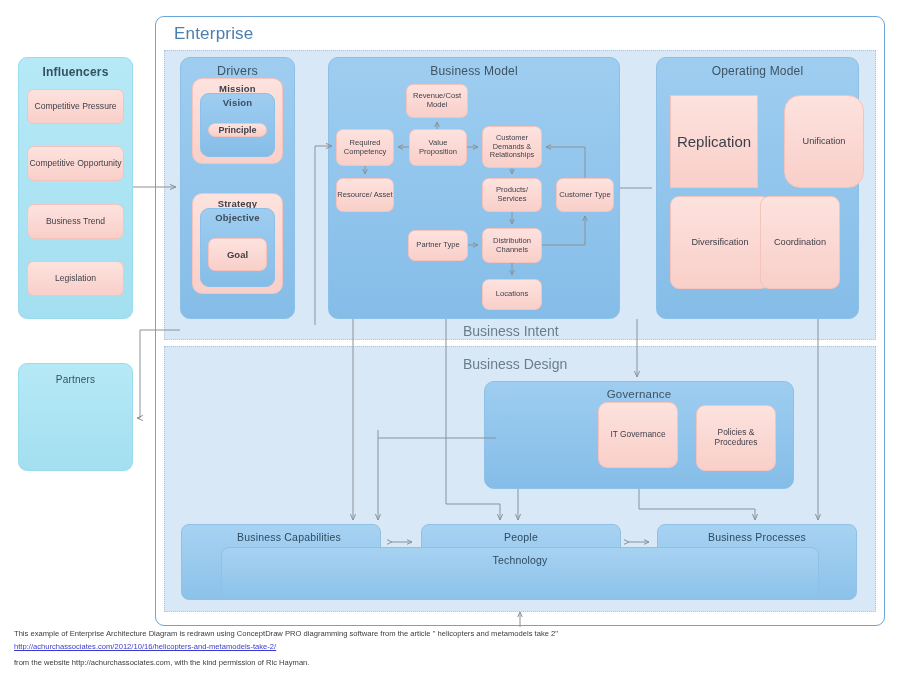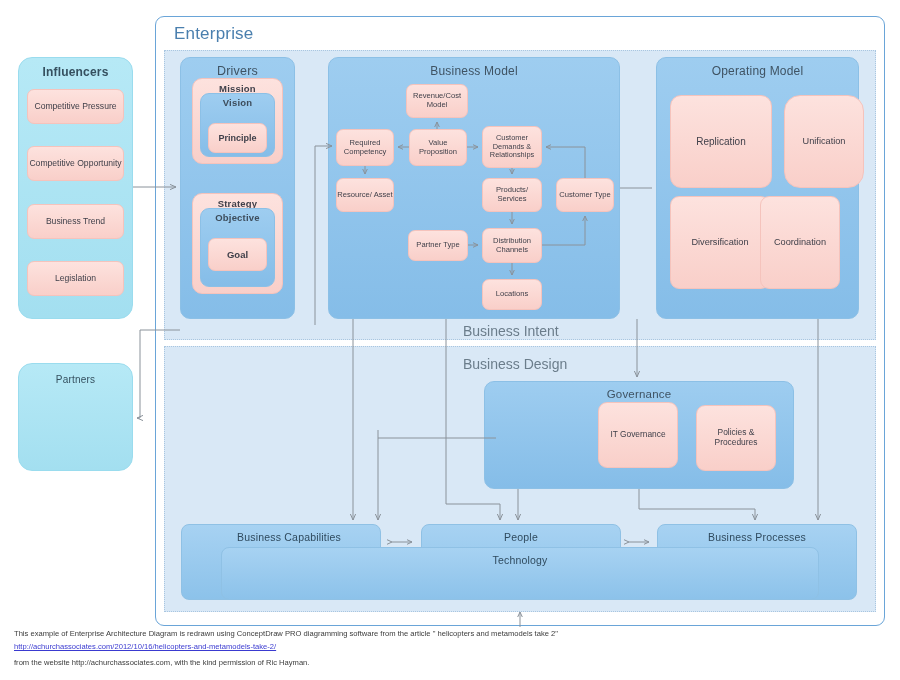--- a/index.html
+++ b/index.html
@@ -17,21 +17,21 @@
     border:1px solid #f5c3bc;border-radius:7px;
     display:flex;align-items:center;justify-content:center;
     text-align:center;color:#40404a;line-height:1.18;
   }
   .midblue{
     background:linear-gradient(180deg,#9ecdf0 0%,#85bde8 100%);
     border:1px solid #8cc0e6;border-radius:10px;
   }
   .cyan{
     background:linear-gradient(180deg,#b6e9f6 0%,#a3dff0 100%);
-    border:1px solid #9adcee;border-radius:14px;
+    border:1px solid #9adcee;border-radius:9px;
   }
   .boxblue{
     background:linear-gradient(180deg,#a7d2f2 0%,#8cc2ea 100%);
     border:1px solid #8fc1e5;border-radius:8px;
   }
 
   .hdr{
     position:absolute;left:0;right:0;text-align:center;
     font-size:12.5px;color:#3f5363;letter-spacing:.2px;
   }
@@ -89,21 +89,21 @@
   <div class="abs midblue" style="left:180px;top:57px;width:115px;height:262px;">
     <div class="hdr" style="top:6px;">Drivers</div>
   </div>
 
   <div class="abs pink" style="left:192px;top:78px;width:91px;height:86px;border-radius:10px;">
     <div class="hdr" style="top:4px;font-size:9.5px;font-weight:bold;color:#40404a;">Mission</div>
   </div>
   <div class="abs midblue" style="left:200px;top:93px;width:75px;height:64px;border-radius:9px;">
     <div class="hdr" style="top:3px;font-size:9.5px;font-weight:bold;color:#3d4d5c;">Vision</div>
   </div>
-  <div class="abs pink" style="left:208px;top:123px;width:59px;height:30px;font-size:9px;font-weight:bold;">Principle</div>
+  <div class="abs pink" style="left:208px;top:123px;width:59px;height:14px;font-size:9px;font-weight:bold;">Principle</div>
 
   <div class="abs pink" style="left:192px;top:193px;width:91px;height:101px;border-radius:10px;">
     <div class="hdr" style="top:4px;font-size:9.5px;font-weight:bold;color:#40404a;">Strategy</div>
   </div>
   <div class="abs midblue" style="left:200px;top:208px;width:75px;height:79px;border-radius:9px;">
     <div class="hdr" style="top:3px;font-size:9.5px;font-weight:bold;color:#3d4d5c;">Objective</div>
   </div>
   <div class="abs pink" style="left:208px;top:238px;width:59px;height:33px;font-size:9.5px;font-weight:bold;">Goal</div>
 
   <div class="abs midblue" style="left:328px;top:57px;width:292px;height:262px;">
@@ -117,21 +117,21 @@
   <div class="abs pink" style="left:336px;top:178px;width:58px;height:34px;font-size:7.6px;">Resource/ Asset</div>
   <div class="abs pink" style="left:482px;top:178px;width:60px;height:34px;font-size:7.6px;">Products/ Services</div>
   <div class="abs pink" style="left:556px;top:178px;width:58px;height:34px;font-size:7.6px;">Customer Type</div>
   <div class="abs pink" style="left:408px;top:230px;width:60px;height:31px;font-size:7.6px;">Partner Type</div>
   <div class="abs pink" style="left:482px;top:228px;width:60px;height:35px;font-size:7.6px;">Distribution Channels</div>
   <div class="abs pink" style="left:482px;top:279px;width:60px;height:31px;font-size:7.6px;">Locations</div>
 
   <div class="abs midblue" style="left:656px;top:57px;width:203px;height:262px;">
     <div class="hdr" style="top:6px;font-size:12px;">Operating Model</div>
   </div>
-  <div class="abs pink" style="left:670px;top:95px;width:102px;height:93px;font-size:10px;border-radius:11px;">Replication</div>
+  <div class="abs pink" style="left:670px;top:95px;width:88px;height:93px;font-size:15px;border-radius:0;">Replication</div>
   <div class="abs pink" style="left:756px;top:95px;width:80px;height:93px;font-size:9.2px;border-radius:16px;margin-left:28px;">Unification</div>
   <div class="abs pink" style="left:670px;top:196px;width:100px;height:93px;font-size:9.2px;border-radius:9px;">Diversification</div>
   <div class="abs pink" style="left:760px;top:196px;width:80px;height:93px;font-size:9.2px;border-radius:9px;">Coordination</div>
 
   <div class="abs midblue" style="left:484px;top:381px;width:310px;height:108px;">
     <div class="hdr" style="top:6px;font-size:11.5px;">Governance</div>
   </div>
   <div class="abs pink" style="left:598px;top:402px;width:80px;height:66px;font-size:8.4px;border-radius:9px;">IT Governance</div>
   <div class="abs pink" style="left:696px;top:405px;width:80px;height:66px;font-size:8.4px;border-radius:9px;">Policies &amp; Procedures</div>
 

